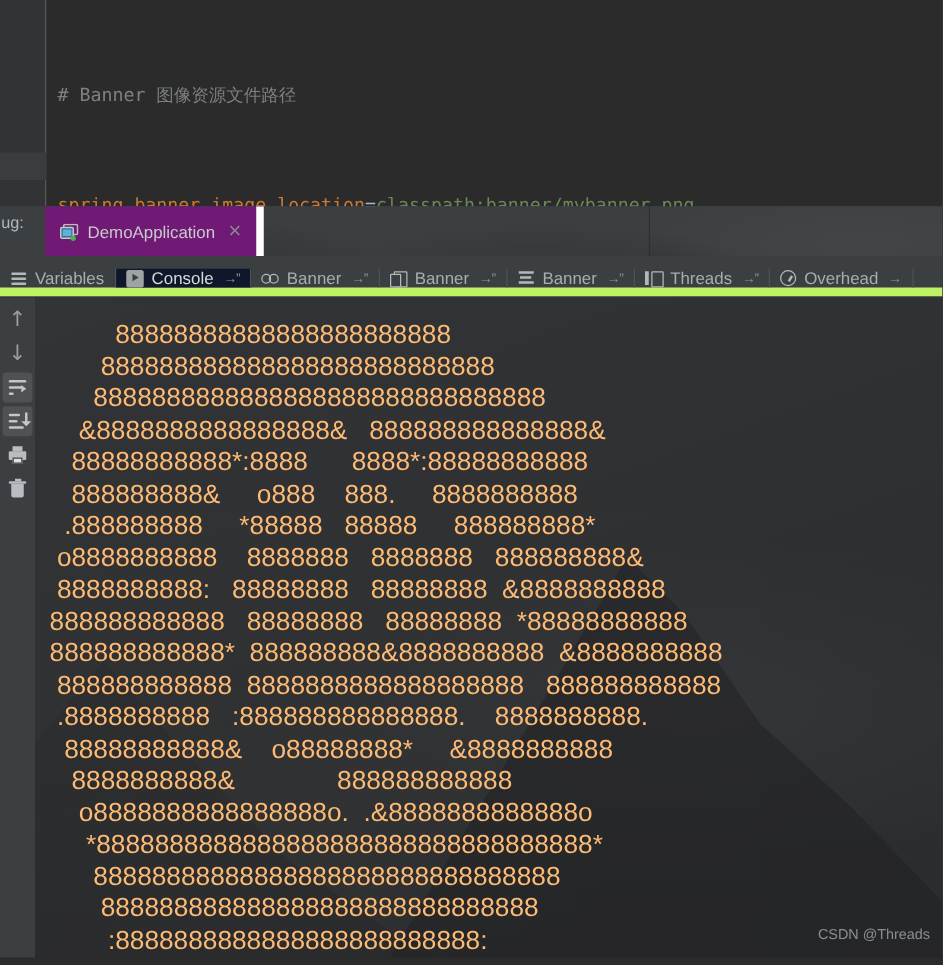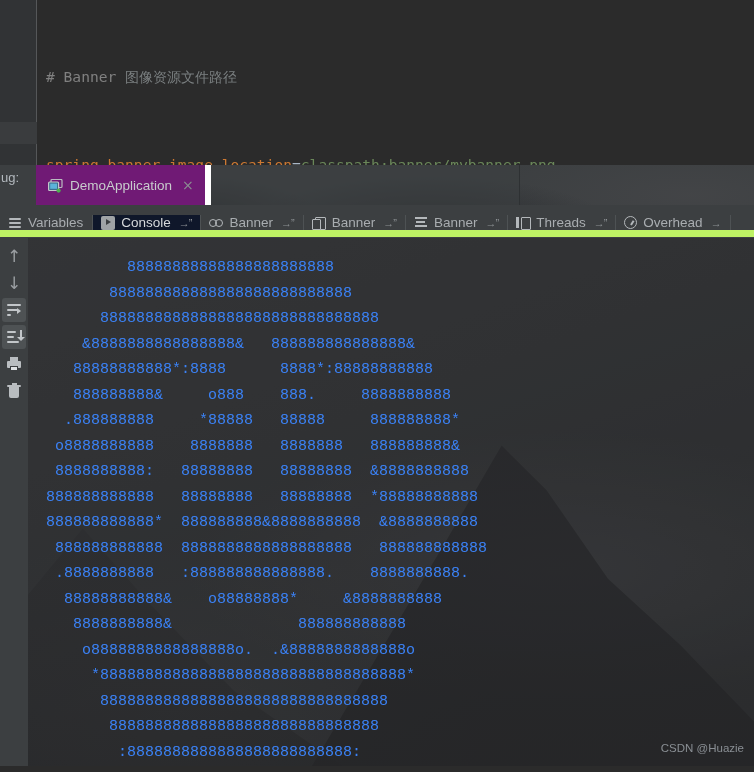--- a/index.html
+++ b/index.html
@@ -235,23 +235,23 @@
   .ic-trash:after{
     content:""; position:absolute; left:1px; top:1.5px; width:14px; height:2.5px;
     background:#b9bdc0; border-radius:1px;
   }
   .ic-trash i{
     position:absolute; left:5.5px; top:0px; width:5px; height:2px; background:#b9bdc0;
   }
 
   .banner {
     position:absolute; left:28px; top:0; right:0; bottom:0;
-    font-family:Liberation Mono, monospace;
-    font-size:15px; line-height:25.5px;
-    color:#3b82f6;
+    font-family:Liberation Sans, sans-serif;
+    font-size:21px; line-height:25.5px;
+    color:#fdba74;
     white-space:pre;
     padding-top:17px;
     letter-spacing:0px;
   }
   .banner div { text-align:left; }
 
   .watermark {
     position:absolute; right:10px; bottom:18px;
     color:#9aa0a6; font-size:11.5px;
     font-family:"Liberation Sans",sans-serif;
@@ -387,17 +387,17 @@
       </div>
       <div class="ctb-btn">
         <span class="dbg-ico ic-trash" style="width:16px;height:16px">
             <i></i>
           </span>
       </div>
     </div>
 
     <div class="banner" id="banner-out"><div>           88888888888888888888888</div><div>         888888888888888888888888888</div><div>        8888888888888888888888888888888</div><div>      &amp;8888888888888888&amp;   888888888888888&amp;</div><div>     88888888888*:8888      8888*:88888888888</div><div>     888888888&amp;     o888    888.     8888888888</div><div>    .888888888     *88888   88888     888888888*</div><div>   o8888888888    8888888   8888888   888888888&amp;</div><div>   8888888888:   88888888   88888888  &amp;8888888888</div><div>  888888888888   88888888   88888888  *88888888888</div><div>  888888888888*  888888888&amp;8888888888  &amp;8888888888</div><div>   888888888888  8888888888888888888   888888888888</div><div>   .8888888888   :888888888888888.    8888888888.</div><div>    88888888888&amp;    o88888888*     &amp;8888888888</div><div>     8888888888&amp;              888888888888</div><div>      o8888888888888888o.  .&amp;8888888888888o</div><div>       *8888888888888888888888888888888888*</div><div>        88888888888888888888888888888888</div><div>         888888888888888888888888888888</div><div>          :8888888888888888888888888:</div></div>
 
-    <div class="watermark">CSDN @Huazie</div>
+    <div class="watermark">CSDN @Threads</div>
   </div>
 
   <div class="bottom-strip"></div>
 </div>
 
 </body></html>

